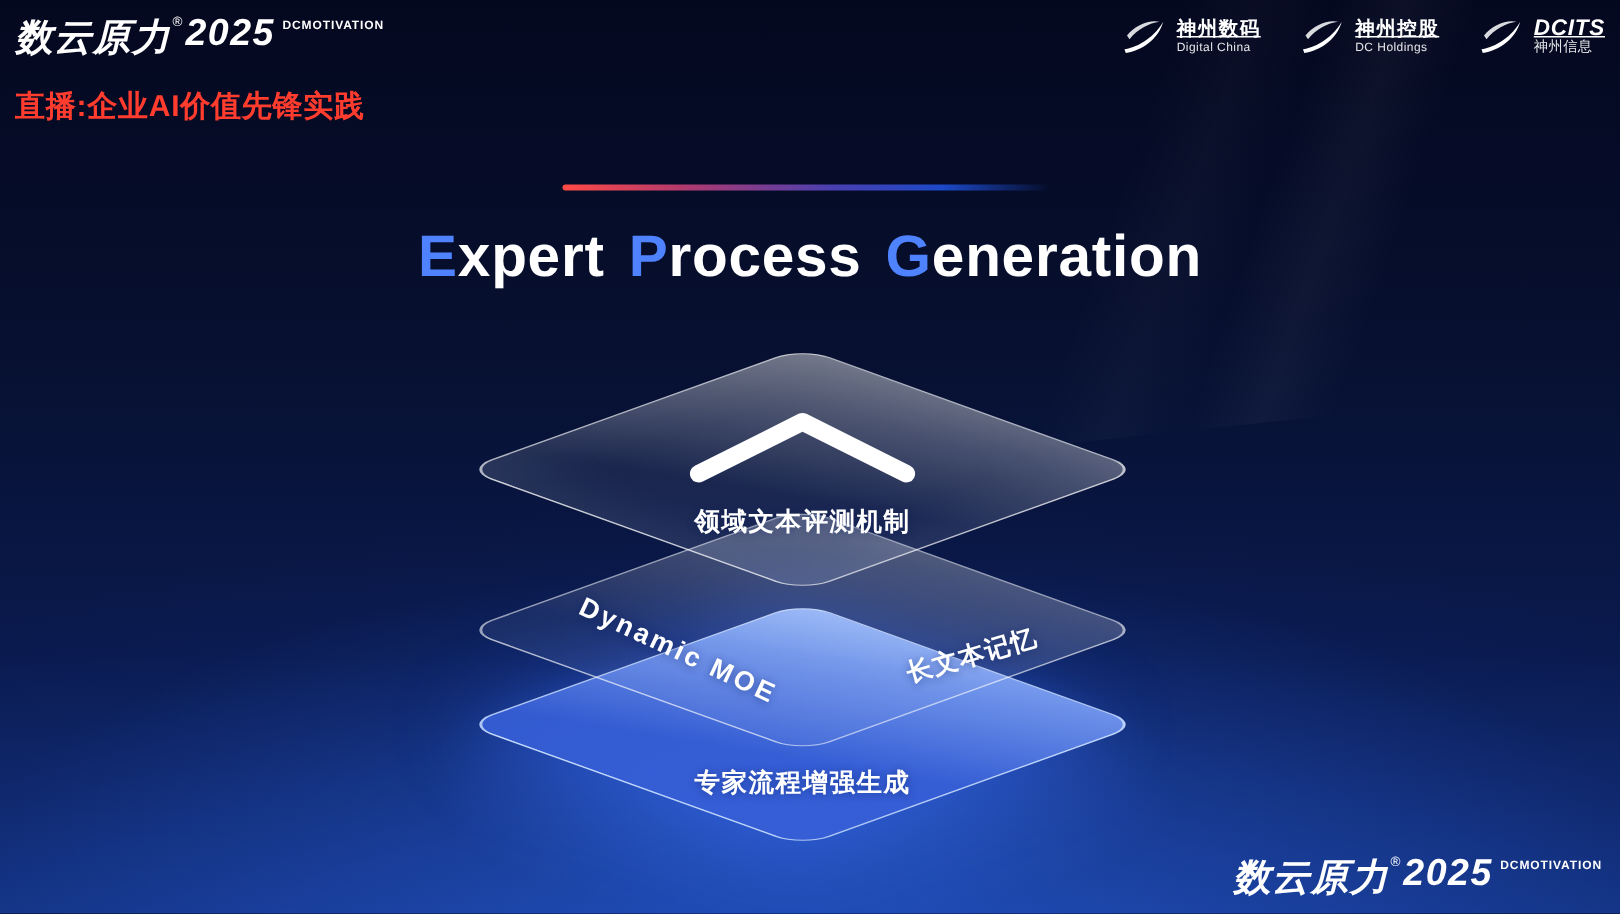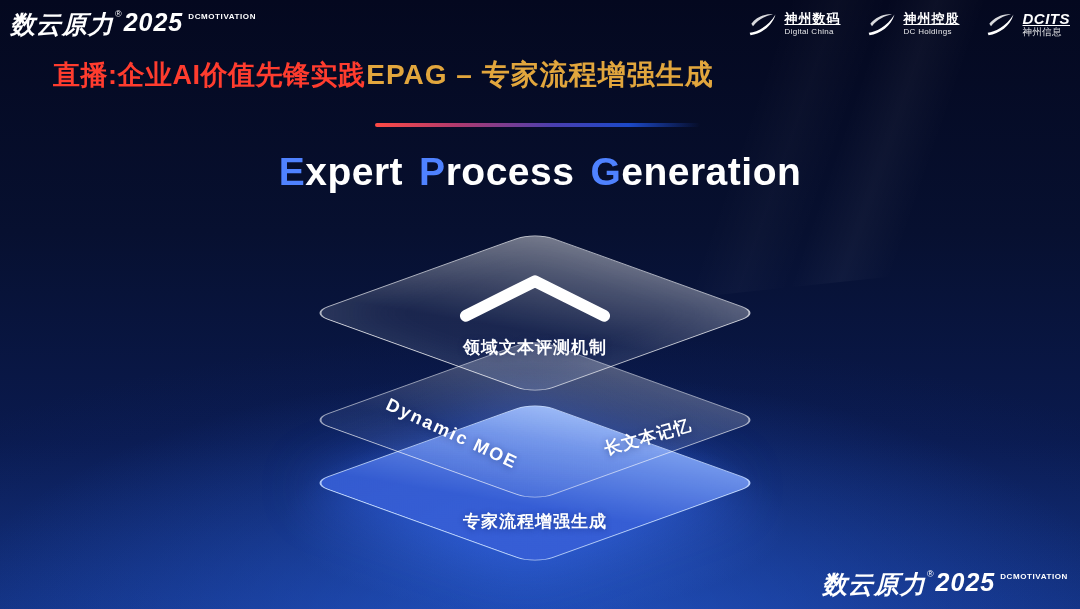--- a/index.html
+++ b/index.html
@@ -33,21 +33,21 @@
   .brand-bottom { position: absolute; right: 12px; bottom: 8px; }
   .brand-name { font-size: 25px; font-weight: 900; font-style: italic; letter-spacing: 1px; }
   .brand-reg { font-size: 9px; margin: 1px 2px 0 1px; }
   .brand-year { font-size: 25px; font-weight: 900; font-style: italic; letter-spacing: 1px; }
   .brand-sub { display: inline-flex; margin-left: 5px; margin-top: 4px;
                font-size: 8px; font-weight: 700; letter-spacing: .6px; line-height: 1.15; }
 
   
   .live-label {
     position: absolute; left: 10px; top: 57px;
-    font-size: 27px; font-weight: 800; letter-spacing: .5px; margin-left: 43px;
+    font-size: 20px; font-weight: 800; letter-spacing: .5px;
   }
   .page-title {
     position: absolute; left: 50%; top: 56px; transform: translateX(-50%);
     font-size: 28px; font-weight: 800; letter-spacing: 1px; white-space: nowrap;
   }
   .gradient-line {
     position: absolute; left: 375px; top: 123px; width: 325px; height: 4px; border-radius: 3px;
     background: linear-gradient(90deg, #ff4a45 0%, #b03a6e 25%, #4a3fb0 55%, #1c49c8 78%, rgba(20,70,200,0) 100%);
   }
   .subtitle {
@@ -122,21 +122,20 @@
     <span class="brand-reg">®</span>
     <span class="brand-year">2025</span>
     <span class="brand-sub">
       <span>DC</span>
       <span>MOTIVATION</span>
     </span>
   </div>
 
   <div class="live-label" style="color:#ff3c2e">直播:企业AI价值先锋实践</div>
 
-  <div class="page-title" style="color:#e2a63d">EPAG – 专家流程增强生成</div>
 
   <div class="gradient-line"></div>
 
   <div class="partners">
     <div class="partner">
       <span class="swoosh">
         <svg viewBox="0 0 36 32">
           <path d="M2 26 C10 25 24 19 33 4 C29 18 16 27 3 29 Z" fill="#fff"></path>
           <path d="M6 18 C12 10 22 5 30 4 C22 2 10 7 4 15 Z" fill="#fff" opacity="0.85"></path>
         </svg>

